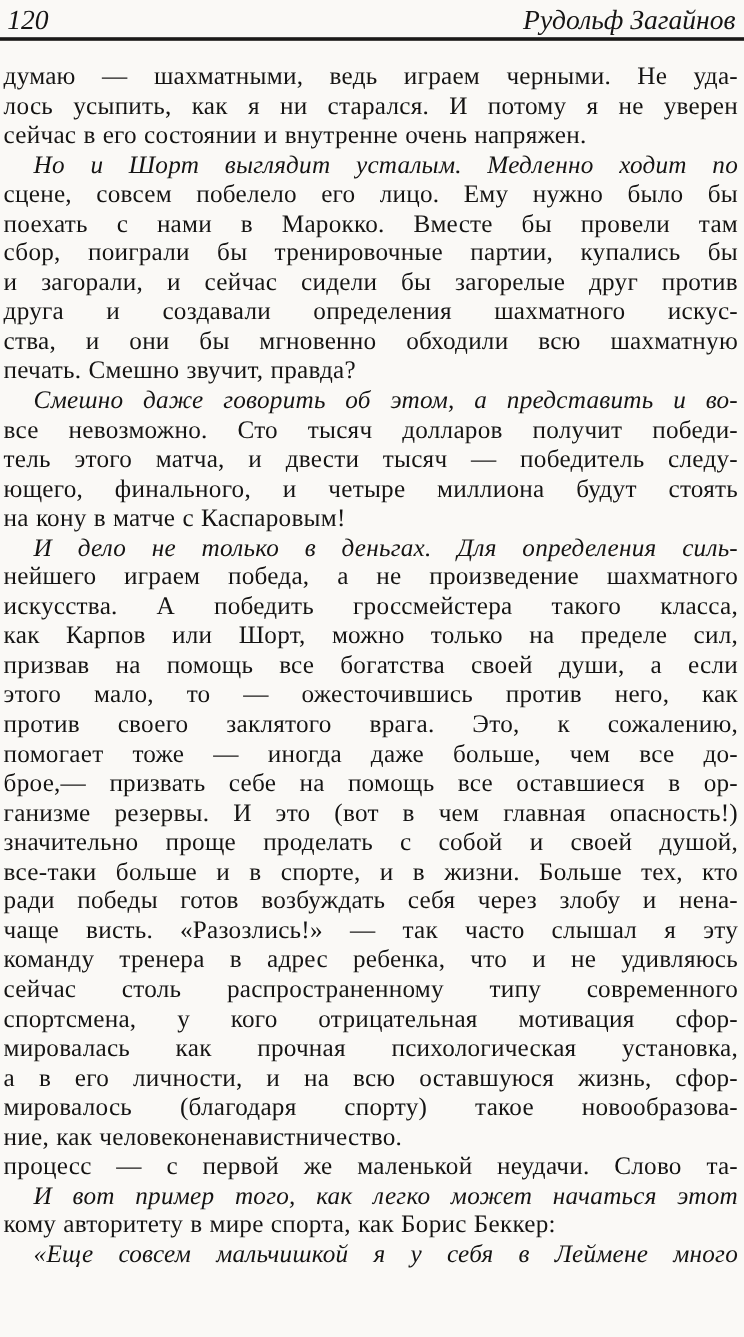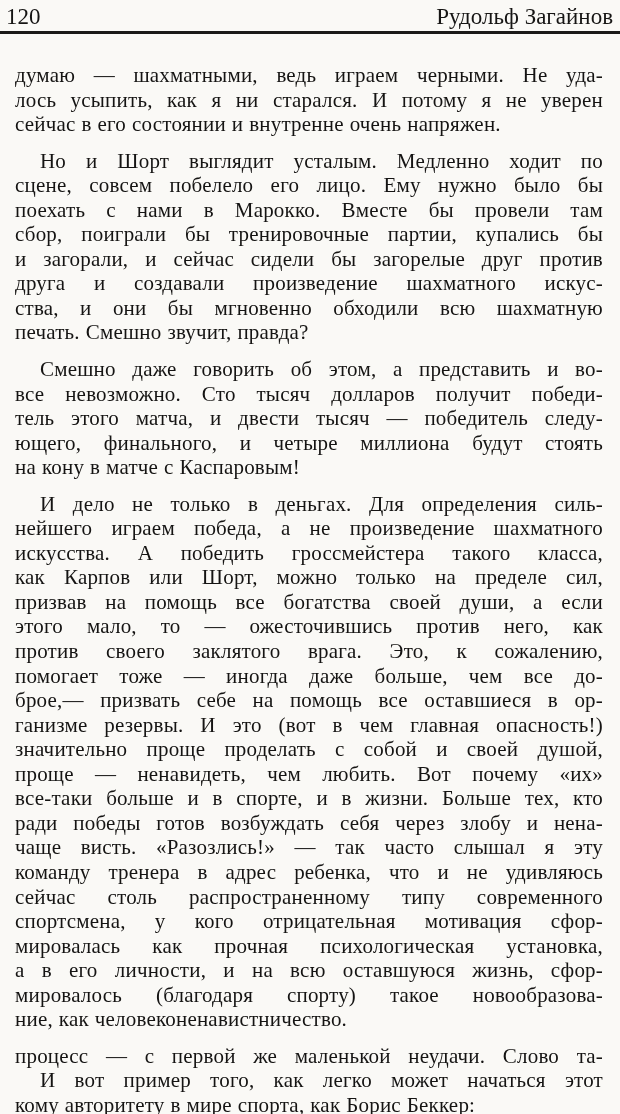--- a/index.html
+++ b/index.html
@@ -16,46 +16,48 @@
     color: #151413;
     overflow: hidden;
     box-sizing: border-box;
   }
   .running-header {
     display: flex;
     justify-content: space-between;
     align-items: center;
     padding: 3px 7px 0 6px;
     height: 27px;
+    font-style: italic;
     font-size: 23px;
     line-height: 26px;
     color: #161514;
   }
   .header-rule {
     height: 3px;
     background: #1b1a18;
     margin: 1px 0 0 0;
   }
   .page-body {
     padding: 17px 5px 0 3px;
     font-size: 21px;
     line-height: 24.55px;
     letter-spacing: 0.2px;
   }
-  .para { margin: 12px; }
+  .para { margin: 0; }
   .line {
     text-align: justify;
     text-align-last: justify;
     word-spacing: 0.5px;
   }
   .line.endline {
     text-align-last: left;
   }
   .line.indent {
     text-indent: 25px;
+    font-style: italic;
   }
 </style>
 </head>
 <body>
 
 <div class="page">
   <div class="running-header">
     <span>120</span>
     <span>Рудольф Загайнов</span>
   </div>
@@ -65,21 +67,21 @@
         <div class="line">думаю — шахматными, ведь играем черными. Не уда-</div>
         <div class="line">лось усыпить, как я ни старался. И потому я не уверен</div>
         <div class="line endline">сейчас в его состоянии и внутренне очень напряжен.</div>
       </div>
       <div class="para">
         <div class="line indent">Но и Шорт выглядит усталым. Медленно ходит по</div>
         <div class="line">сцене, совсем побелело его лицо. Ему нужно было бы</div>
         <div class="line">поехать с нами в Марокко. Вместе бы провели там</div>
         <div class="line">сбор, поиграли бы тренировочные партии, купались бы</div>
         <div class="line">и загорали, и сейчас сидели бы загорелые друг против</div>
-        <div class="line">друга и создавали произведение шахматного искус-</div>
+        <div class="line">друга и создавали определения шахматного искус-</div>
         <div class="line">ства, и они бы мгновенно обходили всю шахматную</div>
         <div class="line endline">печать. Смешно звучит, правда?</div>
       </div>
       <div class="para">
         <div class="line indent">Смешно даже говорить об этом, а представить и во-</div>
         <div class="line">все невозможно. Сто тысяч долларов получит победи-</div>
         <div class="line">тель этого матча, и двести тысяч — победитель следу-</div>
         <div class="line">ющего, финального, и четыре миллиона будут стоять</div>
         <div class="line endline">на кону в матче с Каспаровым!</div>
       </div>
@@ -88,21 +90,20 @@
         <div class="line">нейшего играем победа, а не произведение шахматного</div>
         <div class="line">искусства. А победить гроссмейстера такого класса,</div>
         <div class="line">как Карпов или Шорт, можно только на пределе сил,</div>
         <div class="line">призвав на помощь все богатства своей души, а если</div>
         <div class="line">этого мало, то — ожесточившись против него, как</div>
         <div class="line">против своего заклятого врага. Это, к сожалению,</div>
         <div class="line">помогает тоже — иногда даже больше, чем все до-</div>
         <div class="line">брое,— призвать себе на помощь все оставшиеся в ор-</div>
         <div class="line">ганизме резервы. И это (вот в чем главная опасность!)</div>
         <div class="line">значительно проще проделать с собой и своей душой,</div>
-        <div class="line">проще — ненавидеть, чем любить. Вот почему «их»</div>
         <div class="line">все-таки больше и в спорте, и в жизни. Больше тех, кто</div>
         <div class="line">ради победы готов возбуждать себя через злобу и нена-</div>
         <div class="line">чаще висть. «Разозлись!» — так часто слышал я эту</div>
         <div class="line">команду тренера в адрес ребенка, что и не удивляюсь</div>
         <div class="line">сейчас столь распространенному типу современного</div>
         <div class="line">спортсмена, у кого отрицательная мотивация сфор-</div>
         <div class="line">мировалась как прочная психологическая установка,</div>
         <div class="line">а в его личности, и на всю оставшуюся жизнь, сфор-</div>
         <div class="line">мировалось (благодаря спорту) такое новообразова-</div>
         <div class="line endline">ние, как человеконенавистничество.</div>

